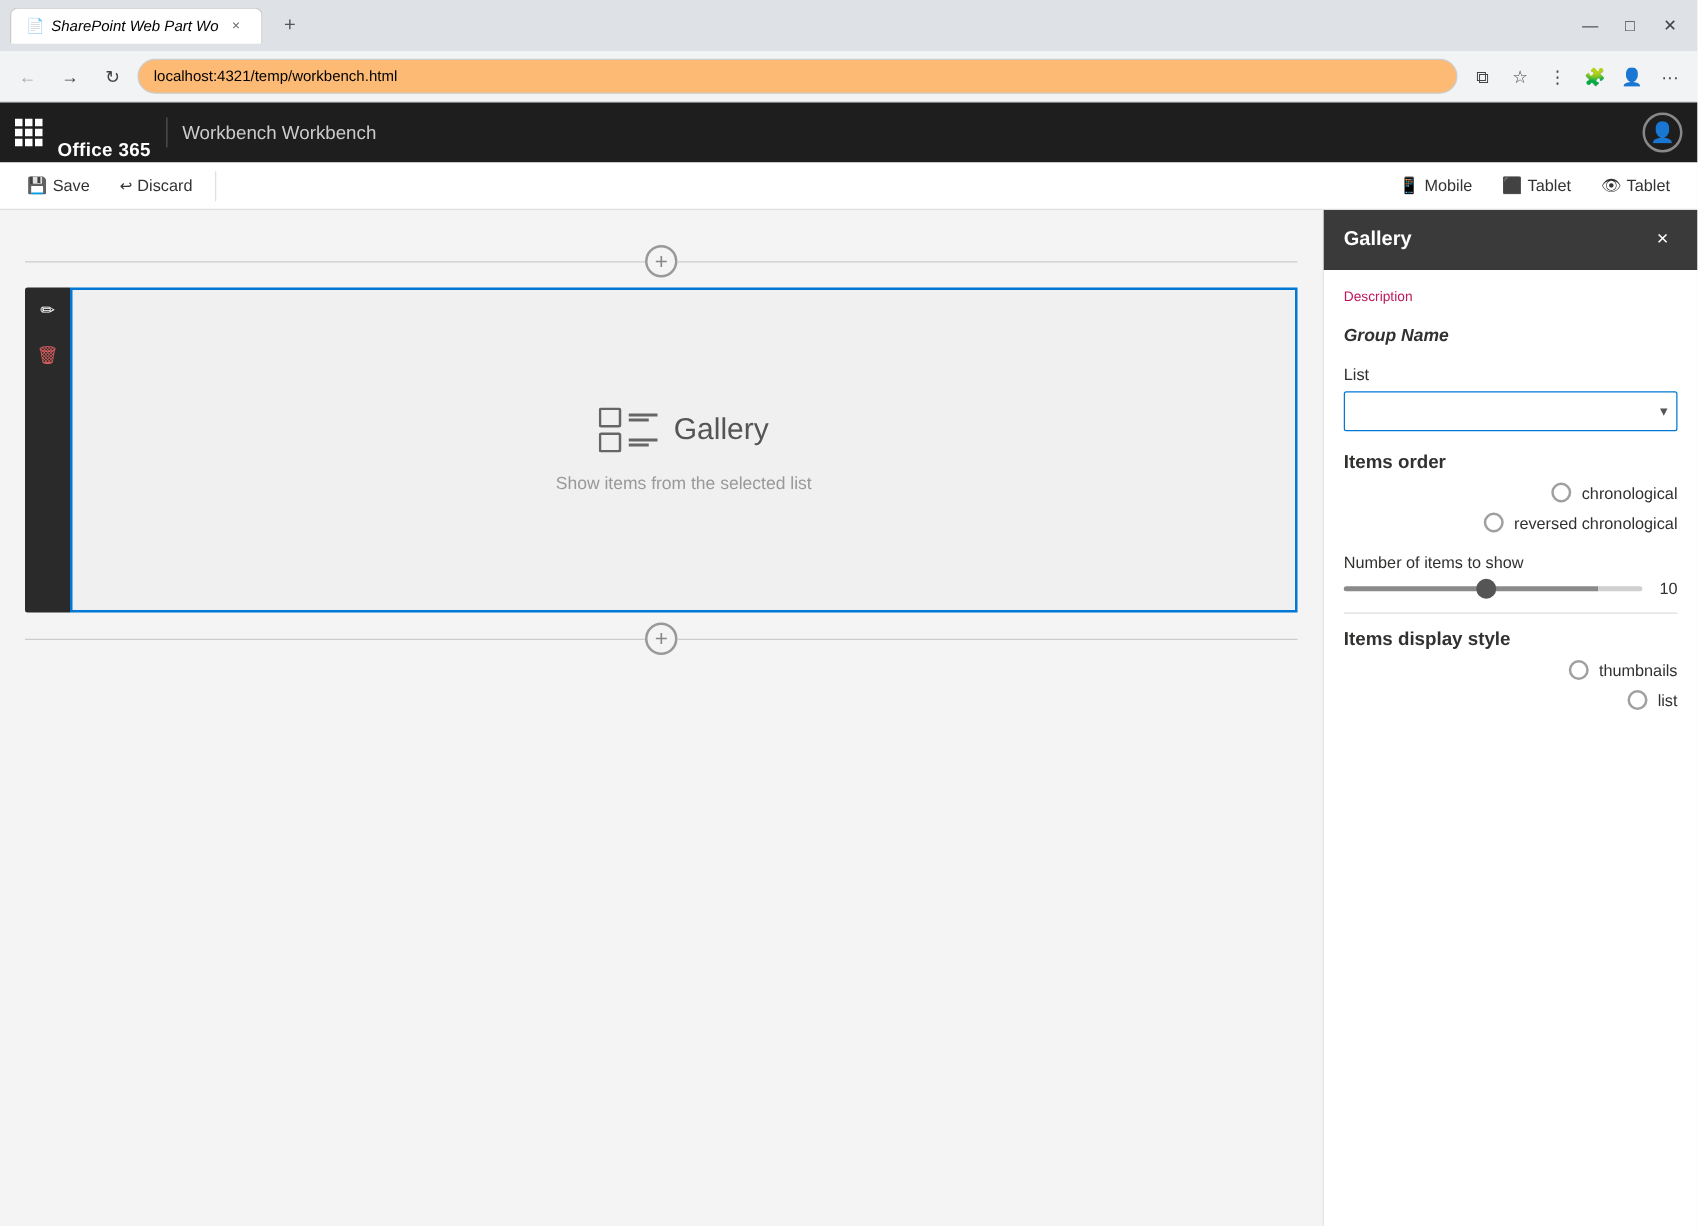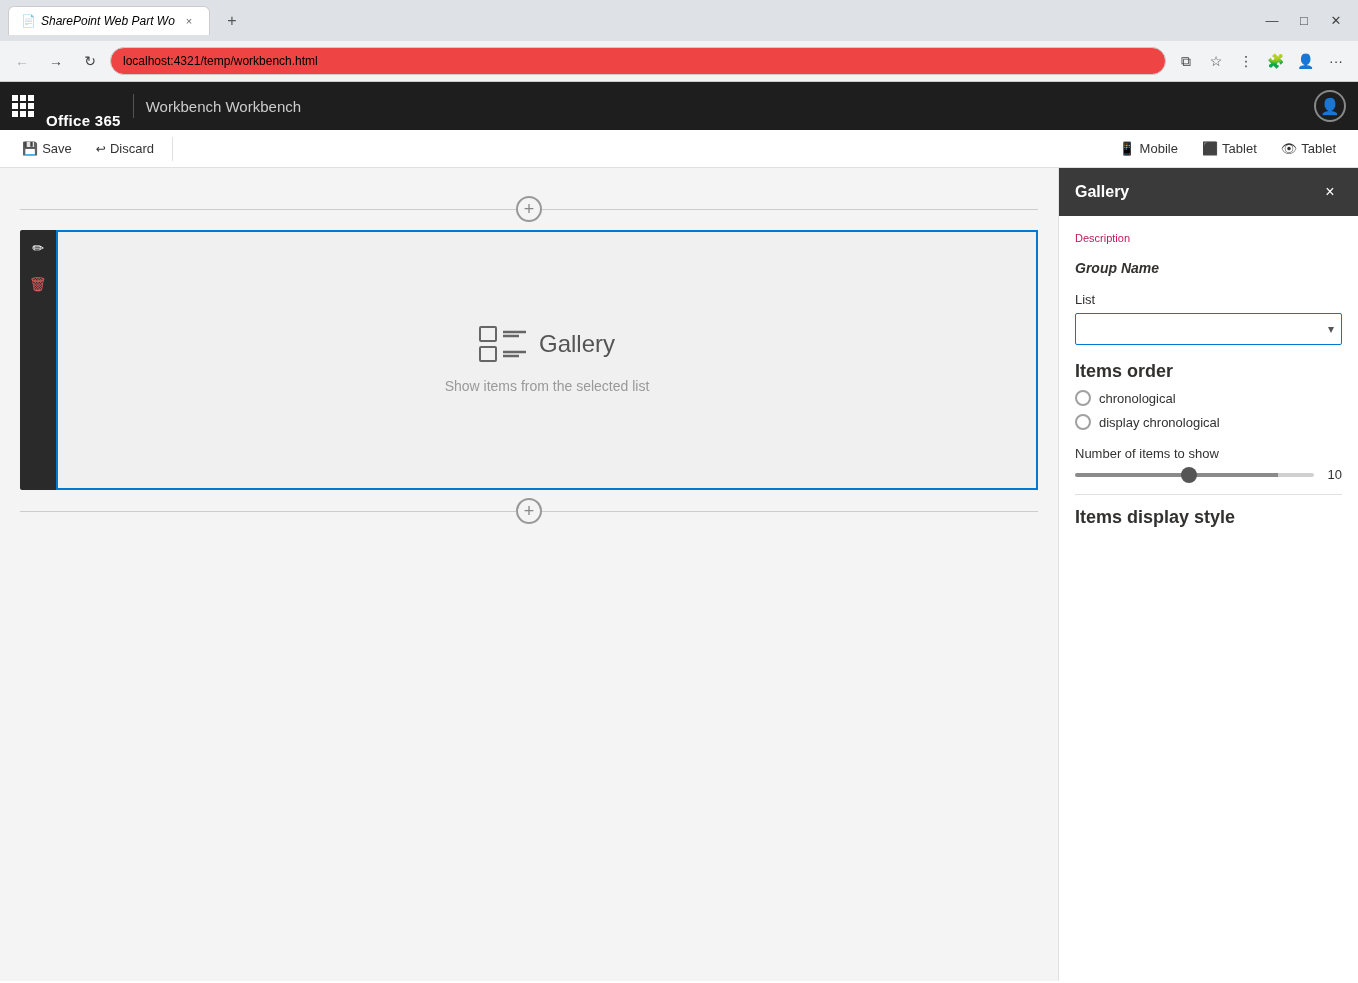--- a/index.html
+++ b/index.html
@@ -55,21 +55,21 @@
       background: #f1f3f4;
     }
     .nav-btn {
       width: 28px; height: 28px; border: none; background: transparent;
       cursor: pointer; border-radius: 50%; font-size: 14px; color: #444;
       display: flex; align-items: center; justify-content: center;
     }
     .nav-btn.disabled { color: #aaa; cursor: default; }
     .url-bar {
       flex: 1; height: 28px; border: 1px solid #ccc; border-radius: 14px;
-      padding: 0 12px; font-size: 12px; background: #ef4444;
+      padding: 0 12px; font-size: 12px; background: #fdba74;
       outline: none;
     }
     .browser-actions {
       display: flex; gap: 2px;
     }
 
     
     .app-header {
       background: #1e1e1e;
       color: #fff;
@@ -232,27 +232,27 @@
       border: 1px solid #0078d4; border-radius: 2px;
       padding: 0 28px 0 8px;
       font-size: 13px; appearance: none;
       background: #fff; cursor: pointer; outline: none;
     }
     .panel-select-chevron {
       position: absolute; right: 8px; top: 50%; transform: translateY(-50%);
       pointer-events: none; font-size: 12px; color: #555;
     }
     .panel-section-label {
-      font-size: 18px; font-weight: 600; color: #323130; margin-bottom: 8px;
+      font-size: 15px; font-weight: 600; color: #323130; margin-bottom: 8px;
     }
     .radio-group {
       display: flex; flex-direction: column; gap: 8px; margin-bottom: 16px;
     }
     .radio-item {
-      display: flex; align-items: center; gap: 8px; cursor: pointer;
+      display: flex; align-items: center; gap: 8px; cursor: pointer; justify-content: flex-end;
     }
     .radio-input {
       width: 16px; height: 16px; border: 2px solid #a0a0a0; border-radius: 50%;
       background: #fff; flex-shrink: 0;
     }
     .radio-label {
       font-size: 13px; color: #323130;
     }
     .panel-slider-section { }
     .slider-row {
@@ -420,32 +420,42 @@
       </div>
 
       <div class="panel-section-label">Items order</div>
       <div class="radio-group">
         <label class="radio-item">
           <div class="radio-input"></div>
           <span class="radio-label">chronological</span>
         </label>
         <label class="radio-item">
           <div class="radio-input"></div>
-          <span class="radio-label">display chronological</span>
+          <span class="radio-label">reversed chronological</span>
         </label>
       </div>
 
       <div class="panel-label">Number of items to show</div>
       <div class="panel-slider-section">
         <div class="slider-row">
           <input type="range" class="panel-slider" min="1" max="20" value="10" style="">
           <span class="slider-value">10</span>
         </div>
       </div>
 
       <div class="panel-divider"></div>
 
       <div class="panel-section-label">Items display style</div>
+      <div class="radio-group">
+        <label class="radio-item">
+          <div class="radio-input"></div>
+          <span class="radio-label">thumbnails</span>
+        </label>
+        <label class="radio-item">
+          <div class="radio-input"></div>
+          <span class="radio-label">list</span>
+        </label>
+      </div>
 
     </div>
   </div>
 
 </div>
 
 </body></html>

